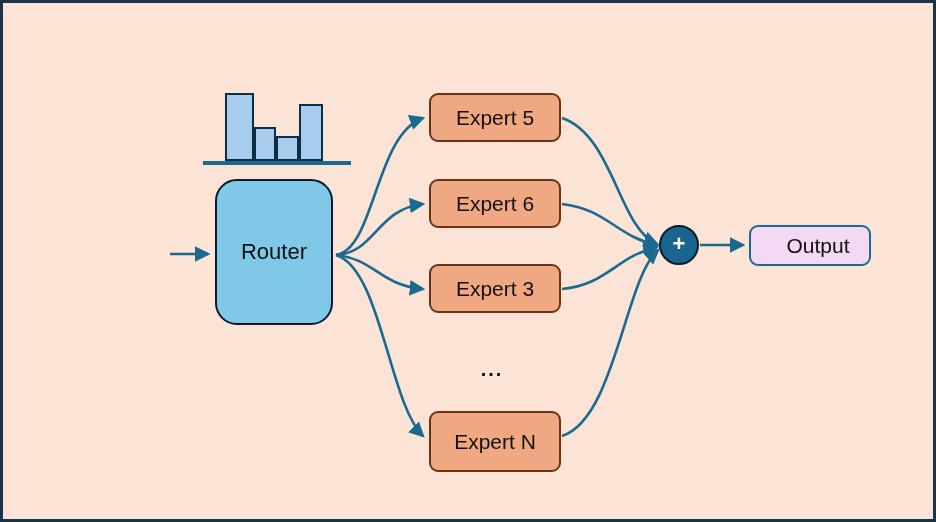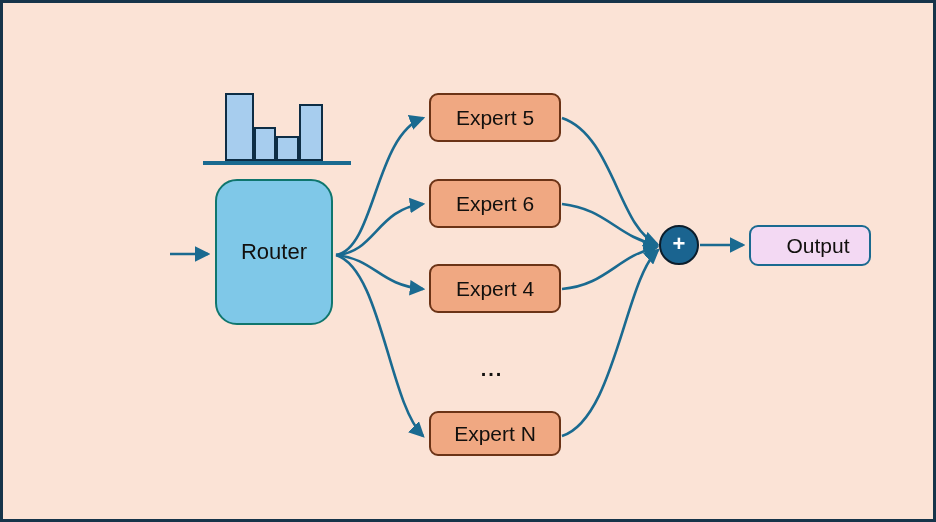--- a/index.html
+++ b/index.html
@@ -36,21 +36,21 @@
     line-height: 1.1;
   }
   .io-box {
     background: #f3d9f3;
     border: 2px solid #1a6a90;
     border-radius: 9px;
     font-size: 21px;
   }
   .router-box {
     background: #7fc8e8;
-    border: 2px solid #0f766e;
+    border: 2px solid #0f172a;
     border-radius: 22px;
     font-size: 22px;
   }
   .expert-box {
     background: #f0a882;
     border: 2px solid #6b3316;
     border-radius: 9px;
     font-size: 21px;
   }
   .sum-node {
@@ -110,23 +110,23 @@
     <span>Router</span>
   </div>
 
   <div class="node expert-box" id="expert-0" style="left: 426px; top: 90px; width: 132px; height: 49px;">
     <span>Expert 5</span>
   </div>
   <div class="node expert-box" id="expert-1" style="left: 426px; top: 176px; width: 132px; height: 49px;">
     <span>Expert 6</span>
   </div>
   <div class="node expert-box" id="expert-2" style="left: 426px; top: 261px; width: 132px; height: 49px;">
-    <span>Expert 4</span>
+    <span>Expert 3</span>
   </div>
-  <div class="node expert-box" id="expert-3" style="left: 426px; top: 408px; width: 132px; height: 45px;">
+  <div class="node expert-box" id="expert-3" style="left: 426px; top: 408px; width: 132px; height: 61px;">
     <span>Expert N</span>
   </div>
 
   <div class="node ellipsis" id="ellipsis-node" style="left: 475px; top: 354px; width: 28px; height: 24px;">
     <span>...</span>
   </div>
 
   <div class="node sum-node" id="sum-node" style="left: 656px; top: 222px; width: 40px; height: 40px;">
     <span>+</span>
   </div>

